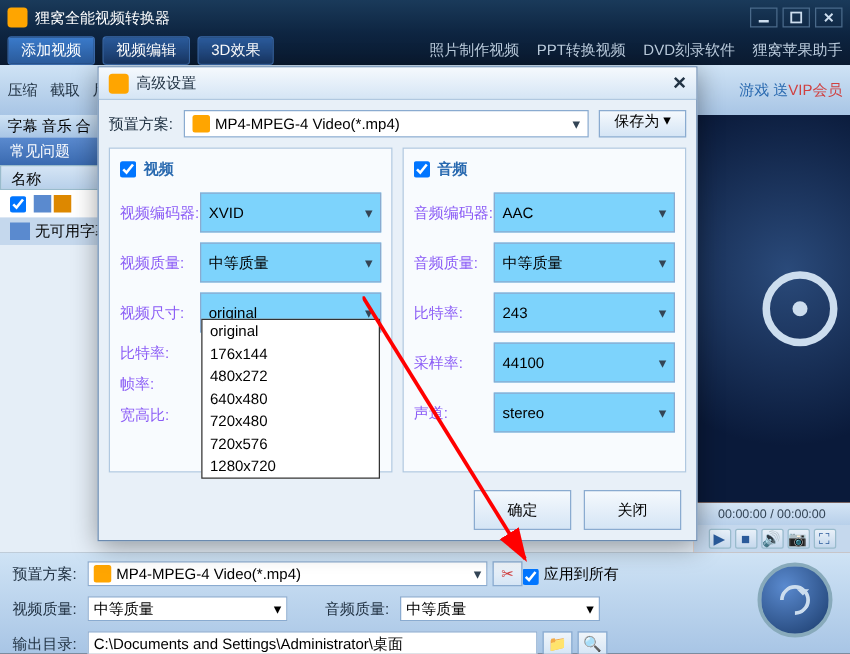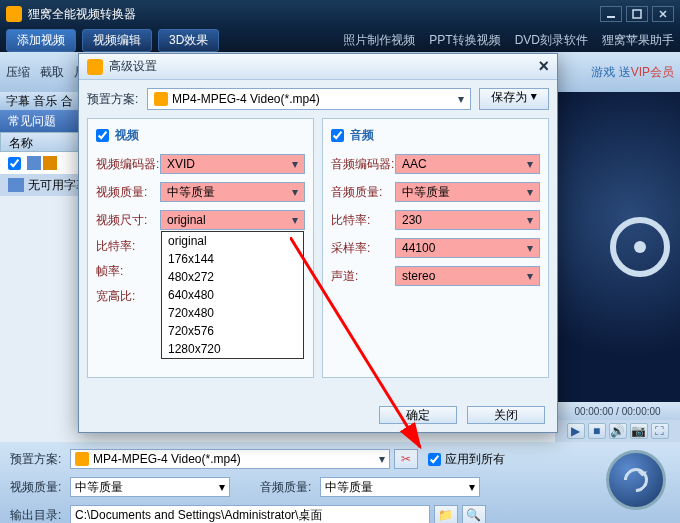--- a/index.html
+++ b/index.html
@@ -38,21 +38,21 @@
 .bottom{height:81px;background:linear-gradient(#cfe3f5,#a8c5e5);padding:6px 10px;position:relative}
 .brow{display:flex;align-items:center;margin-bottom:6px;height:22px}
 .brow .blabel{width:60px;color:#234}
 .brow .bfield{background:#fff;border:1px solid #8aabd0;height:20px;padding:0 4px;display:flex;align-items:center}
 .brow .bfield.preset{width:320px}
 .brow .bfield .ficon{width:14px;height:14px;background:orange;border-radius:2px;margin-right:4px}
 .brow .bfield .ftxt{flex:1}
 .brow .bfield .fdrop{color:#345}
 .brow .sbtn{width:24px;height:20px;border:1px solid #8aabd0;background:linear-gradient(#f0f5fa,#d5e5f5);margin-left:4px;display:flex;align-items:center;justify-content:center;cursor:pointer}
 .brow .sbtn.scissor{color:#d04040}
-.brow .chk{display:flex;align-items:center;margin-left:10px}
+.brow .chk{display:flex;align-items:flex-end;}
 .brow .chk input{margin-right:4px}
 .brow .qfield{width:160px;background:#fff;border:1px solid #8aabd0;height:20px;padding:0 4px;display:flex;align-items:center}
 .brow .qfield .ftxt{flex:1}
 .bigbtn{position:absolute;right:14px;top:8px;width:60px;height:60px;border-radius:50%;background:radial-gradient(circle at 35% 30%,#5a8acf,#1a3a6a);border:3px solid #8ab;display:flex;align-items:center;justify-content:center;cursor:pointer}
 .bigbtn .arrow{width:24px;height:24px;border:3px solid #cde;border-radius:50%;border-left-color:transparent;transform:rotate(-45deg);position:relative}
 .bigbtn .arrow:after{content:"";position:absolute;right:-3px;bottom:2px;border:5px solid transparent;border-top-color:#cde;transform:rotate(45deg)}
 .modal{position:absolute;left:78px;top:53px;width:480px;height:380px;background:#e8f0f8;border:1px solid #6a8ab0;box-shadow:0 4px 20px rgba(0,0,0,.4)}
 .modal-title{height:26px;background:linear-gradient(#f5f9fd,#d5e5f5);display:flex;align-items:center;padding:0 8px;border-bottom:1px solid #b0c8e0}
 .modal-title .mticon{width:16px;height:16px;background:orange;border-radius:3px;margin-right:6px}
 .modal-title .mttxt{flex:1;font-weight:normal;color:#234}
@@ -64,29 +64,29 @@
 .mrow .mfield .ficon{width:14px;height:14px;background:orange;border-radius:2px;margin-right:4px}
 .mrow .mfield .ftxt{flex:1}
 .mrow .mfield .fdrop{color:#345;cursor:pointer}
 .mrow .mbtn2{width:70px;height:22px;margin-left:8px;background:linear-gradient(#f5f9fd,#d5e5f5);border:1px solid #8aabd0;display:flex;align-items:flex-start;justify-content:center;cursor:pointer}
 .panels{display:flex;gap:8px}
 .panel{flex:1;border:1px solid #b0c8e0;background:#f8fbfe;padding:8px;height:260px;position:relative}
 .panel .phdr{display:flex;align-items:center;margin-bottom:10px}
 .panel .phdr input{margin-right:6px}
 .panel .phdr .phlabel{color:#2a6ab0;font-weight:bold}
 .panel .prow{display:flex;align-items:center;margin-bottom:8px}
-.panel .prow .plabel{width:64px;color:#7f1d1d}
-.panel .prow .pfield{flex:1;background:#fca5a5;border:1px solid #8aabd0;height:20px;display:flex;align-items:center;padding:0 6px;position:relative}
+.panel .prow .plabel{width:64px;color:#8b5cf6}
+.panel .prow .pfield{flex:1;background:#7dd3fc;border:1px solid #8aabd0;height:32px;display:flex;align-items:center;padding:0 6px;position:relative}
 .panel .prow .pfield .ftxt{flex:1}
 .panel .prow .pfield .fdrop{color:#345;cursor:pointer}
 .dropdown{position:absolute;left:0;top:20px;width:100%;background:#fff;border:1px solid #333;z-index:10}
 .dropdown .ditem{padding:2px 6px;cursor:pointer}
 .dropdown .ditem.sel{background:#2a5ac0;color:#fff}
 .modal-foot{position:absolute;bottom:8px;right:12px;display:flex;gap:10px}
-.modal-foot .fbtn{width:78px;height:18px;background:linear-gradient(#f5f9fd,#d5e5f5);border:1px solid #8aabd0;display:flex;align-items:center;justify-content:center;cursor:pointer}
+.modal-foot .fbtn{width:78px;height:32px;background:linear-gradient(#f5f9fd,#d5e5f5);border:1px solid #8aabd0;display:flex;align-items:center;justify-content:center;cursor:pointer}
 .red-arrow{position:absolute;left:290px;top:237px;pointer-events:none;z-index:50}
 </style>
 </head>
 <body>
 
 <div class="titlebar">
   <div class="logo"></div>
   <div class="title">狸窝全能视频转换器</div>
   <div class="winbtn">
       <svg viewBox="0 0 10 10">
@@ -279,21 +279,21 @@
         <div class="prow">
           <div class="plabel">音频质量:</div>
           <div class="pfield">
             <div class="ftxt">中等质量</div>
             <div class="fdrop">▾</div>
           </div>
         </div>
         <div class="prow">
           <div class="plabel">比特率:</div>
           <div class="pfield">
-            <div class="ftxt">230</div>
+            <div class="ftxt">243</div>
             <div class="fdrop">▾</div>
           </div>
         </div>
         <div class="prow">
           <div class="plabel">采样率:</div>
           <div class="pfield">
             <div class="ftxt">44100</div>
             <div class="fdrop">▾</div>
           </div>
         </div>

